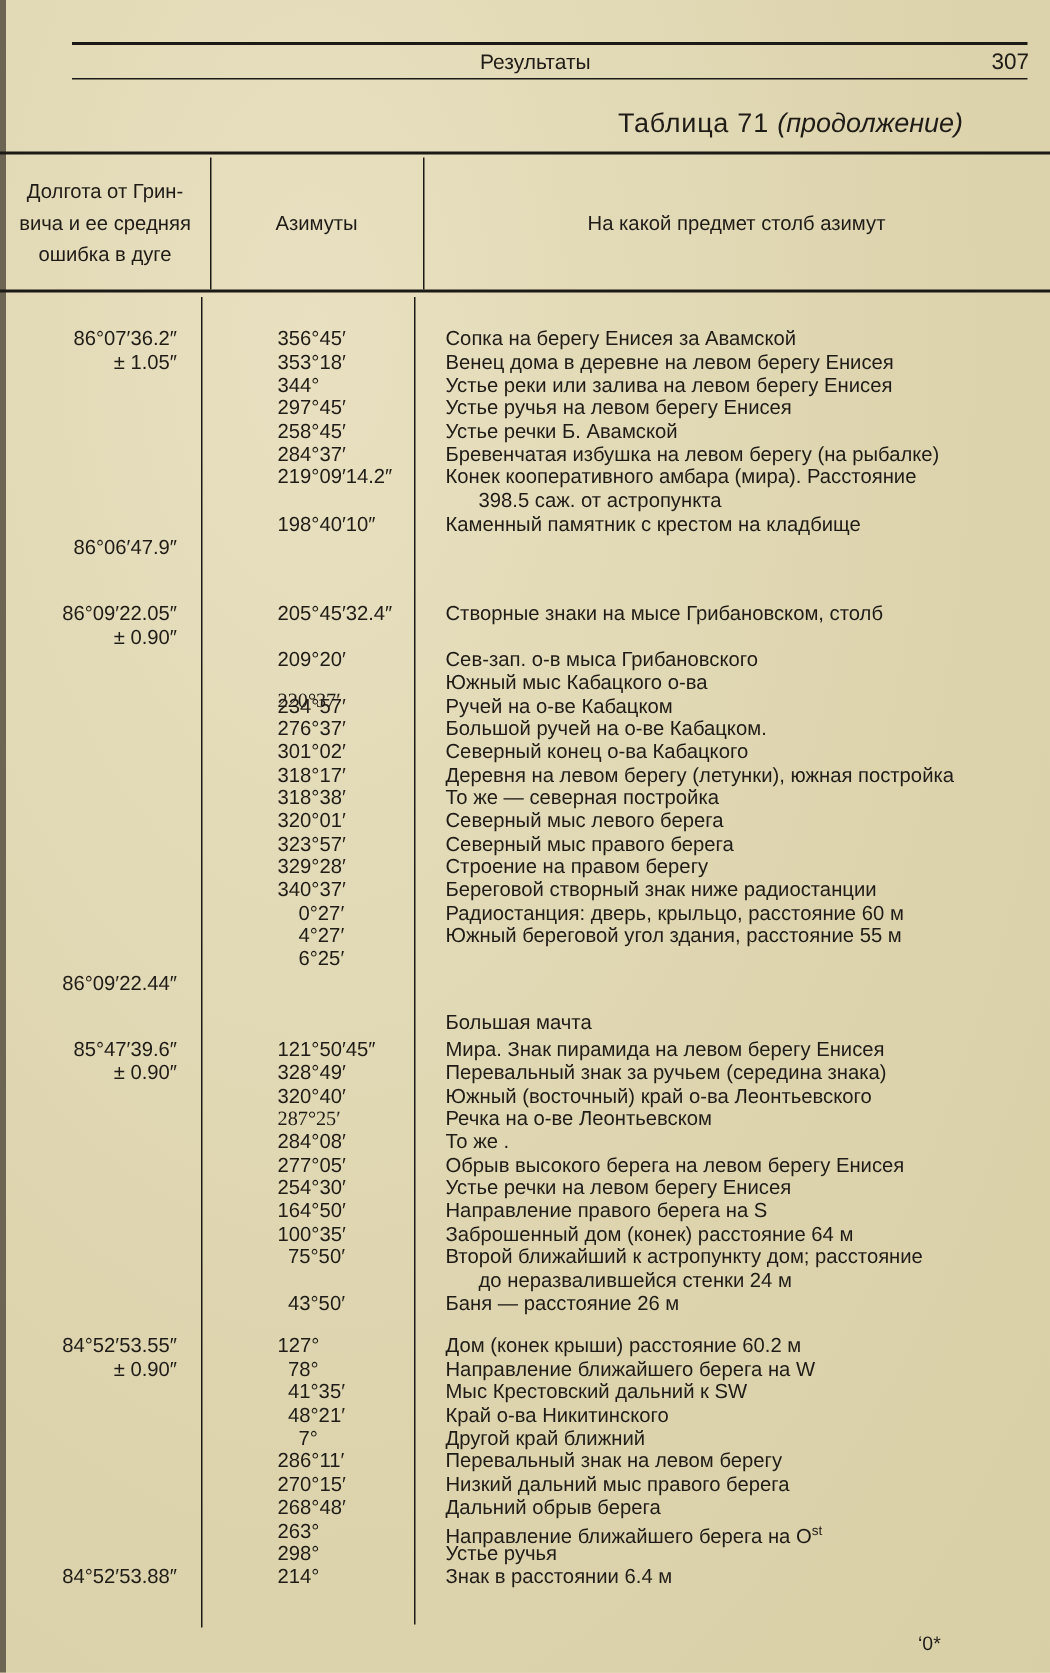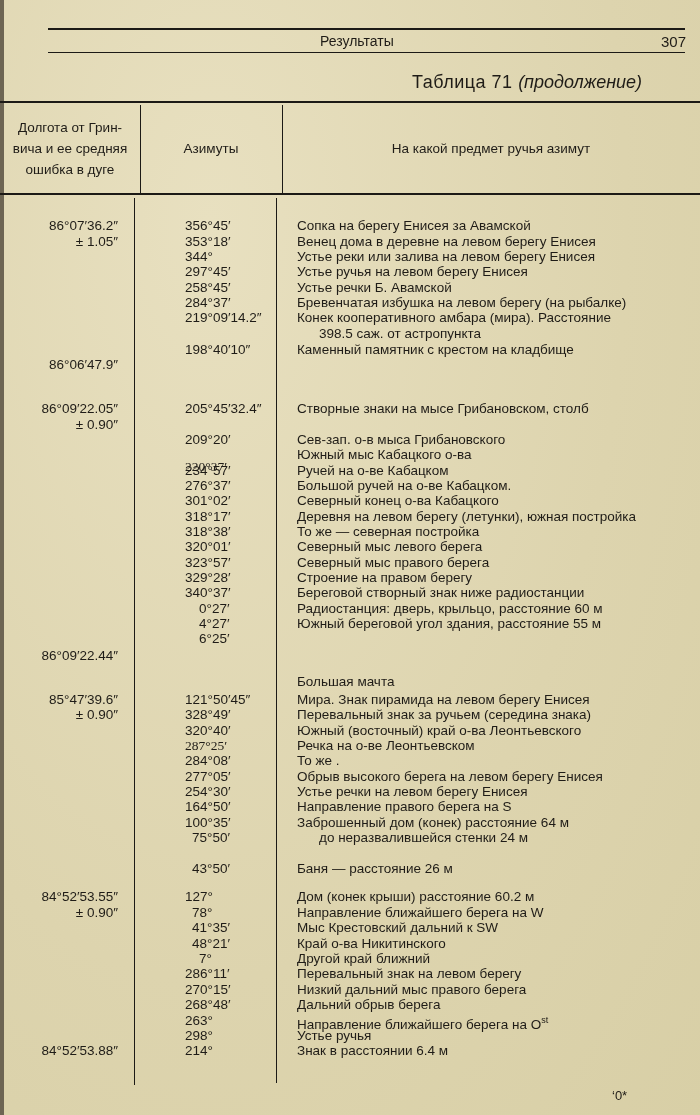--- a/index.html
+++ b/index.html
@@ -50,21 +50,21 @@
 <div class="vline" style="left:282px; top:105px; height:88px;"></div>
 <div class="vline" style="left:134px; top:198px; height:887px;"></div>
 <div class="vline" style="left:276px; top:198px; height:885px;"></div>
 
 <div class="colhead" style="left:0; top:117px; width:140px;">
   <div>Долгота от Грин-</div>
   <div>вича и ее средняя</div>
   <div>ошибка в дуге</div>
 </div>
 <div class="colhead" style="left:140px; top:138px; width:142px;">Азимуты</div>
-<div class="colhead" style="left:282px; top:138px; width:418px;">На какой предмет ручья азимут</div>
+<div class="colhead" style="left:282px; top:138px; width:418px;">На какой предмет столб азимут</div>
 
 <div id="table-body">
     <div class="row lon" style="top: 218px;">86°07′36.2″</div>
     <div class="row az" style="top: 218px;"><span style="padding-left: 45px;">356°45′</span></div>
     <div class="row desc" style="top: 218px;"><span>Сопка на берегу Енисея за Авамской</span></div>
     <div class="row lon" style="top: 234px;">± 1.05″</div>
     <div class="row az" style="top: 234px;"><span style="padding-left: 45px;">353°18′</span></div>
     <div class="row desc" style="top: 234px;"><span>Венец дома в деревне на левом берегу Енисея</span></div>
     <div class="row lon" style="top: 249px;"></div>
     <div class="row az" style="top: 249px;"><span style="padding-left: 45px;">344°</span></div>
@@ -160,21 +160,21 @@
     <div class="row az" style="top: 784px;"><span style="padding-left: 45px;">254°30′</span></div>
     <div class="row desc" style="top: 784px;"><span>Устье речки на левом берегу Енисея</span></div>
     <div class="row lon" style="top: 799px;"></div>
     <div class="row az" style="top: 799px;"><span style="padding-left: 45px;">164°50′</span></div>
     <div class="row desc" style="top: 799px;"><span>Направление правого берега на S</span></div>
     <div class="row lon" style="top: 815px;"></div>
     <div class="row az" style="top: 815px;"><span style="padding-left: 45px;">100°35′</span></div>
     <div class="row desc" style="top: 815px;"><span>Заброшенный дом (конек) расстояние 64 м</span></div>
     <div class="row lon" style="top: 830px;"></div>
     <div class="row az" style="top: 830px;"><span style="padding-left: 52px; text-align: right;">75°50′</span></div>
-    <div class="row desc" style="top: 830px;"><span class="cont">до неразвалившейся стенки 24 м</span></div>
+    <div class="row desc" style="top: 830px;"><span>Второй ближайший к астропункту дом; расстояние</span><span class="cont">до неразвалившейся стенки 24 м</span></div>
     <div class="row lon" style="top: 861px;"></div>
     <div class="row az" style="top: 861px;"><span style="padding-left: 52px;">43°50′</span></div>
     <div class="row desc" style="top: 861px;"><span>Баня — расстояние 26 м</span></div>
     <div class="row lon" style="top: 889px;">84°52′53.55″</div>
     <div class="row az" style="top: 889px;"><span style="padding-left: 45px;">127°</span></div>
     <div class="row desc" style="top: 889px;"><span>Дом (конек крыши) расстояние 60.2 м</span></div>
     <div class="row lon" style="top: 905px;">± 0.90″</div>
     <div class="row az" style="top: 905px;"><span style="padding-left: 52px;">78°</span></div>
     <div class="row desc" style="top: 905px;"><span>Направление ближайшего берега на W</span></div>
     <div class="row lon" style="top: 920px;"></div>

